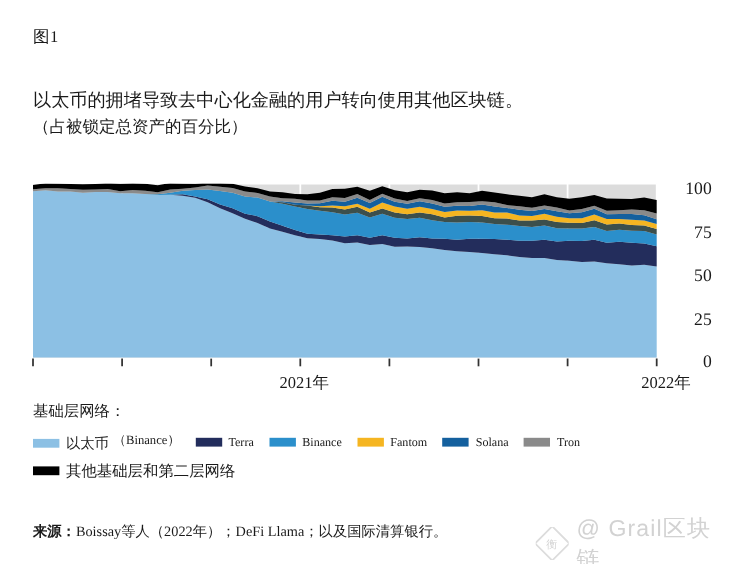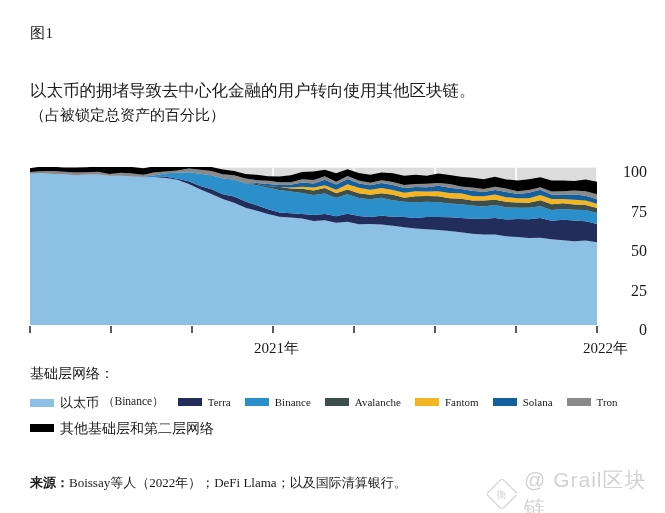--- a/index.html
+++ b/index.html
@@ -115,24 +115,20 @@
       </div>
       <div class="leg-item">
         <span class="sw" style="background: rgb(35, 45, 92);"></span>
         <span class="leg-text">Terra</span>
       </div>
       <div class="leg-item">
         <span class="sw" style="background: rgb(43, 143, 203);"></span>
         <span class="leg-text">Binance</span>
       </div>
       <div class="leg-item">
-        <span class="sw" style="background: rgb(60, 79, 76);"></span>
-        <span class="leg-text">Avalanche</span>
-      </div>
-      <div class="leg-item">
         <span class="sw" style="background: rgb(245, 181, 33);"></span>
         <span class="leg-text">Fantom</span>
       </div>
       <div class="leg-item">
         <span class="sw" style="background: rgb(20, 96, 158);"></span>
         <span class="leg-text">Solana</span>
       </div>
       <div class="leg-item">
         <span class="sw" style="background: rgb(138, 138, 138);"></span>
         <span class="leg-text">Tron</span>

